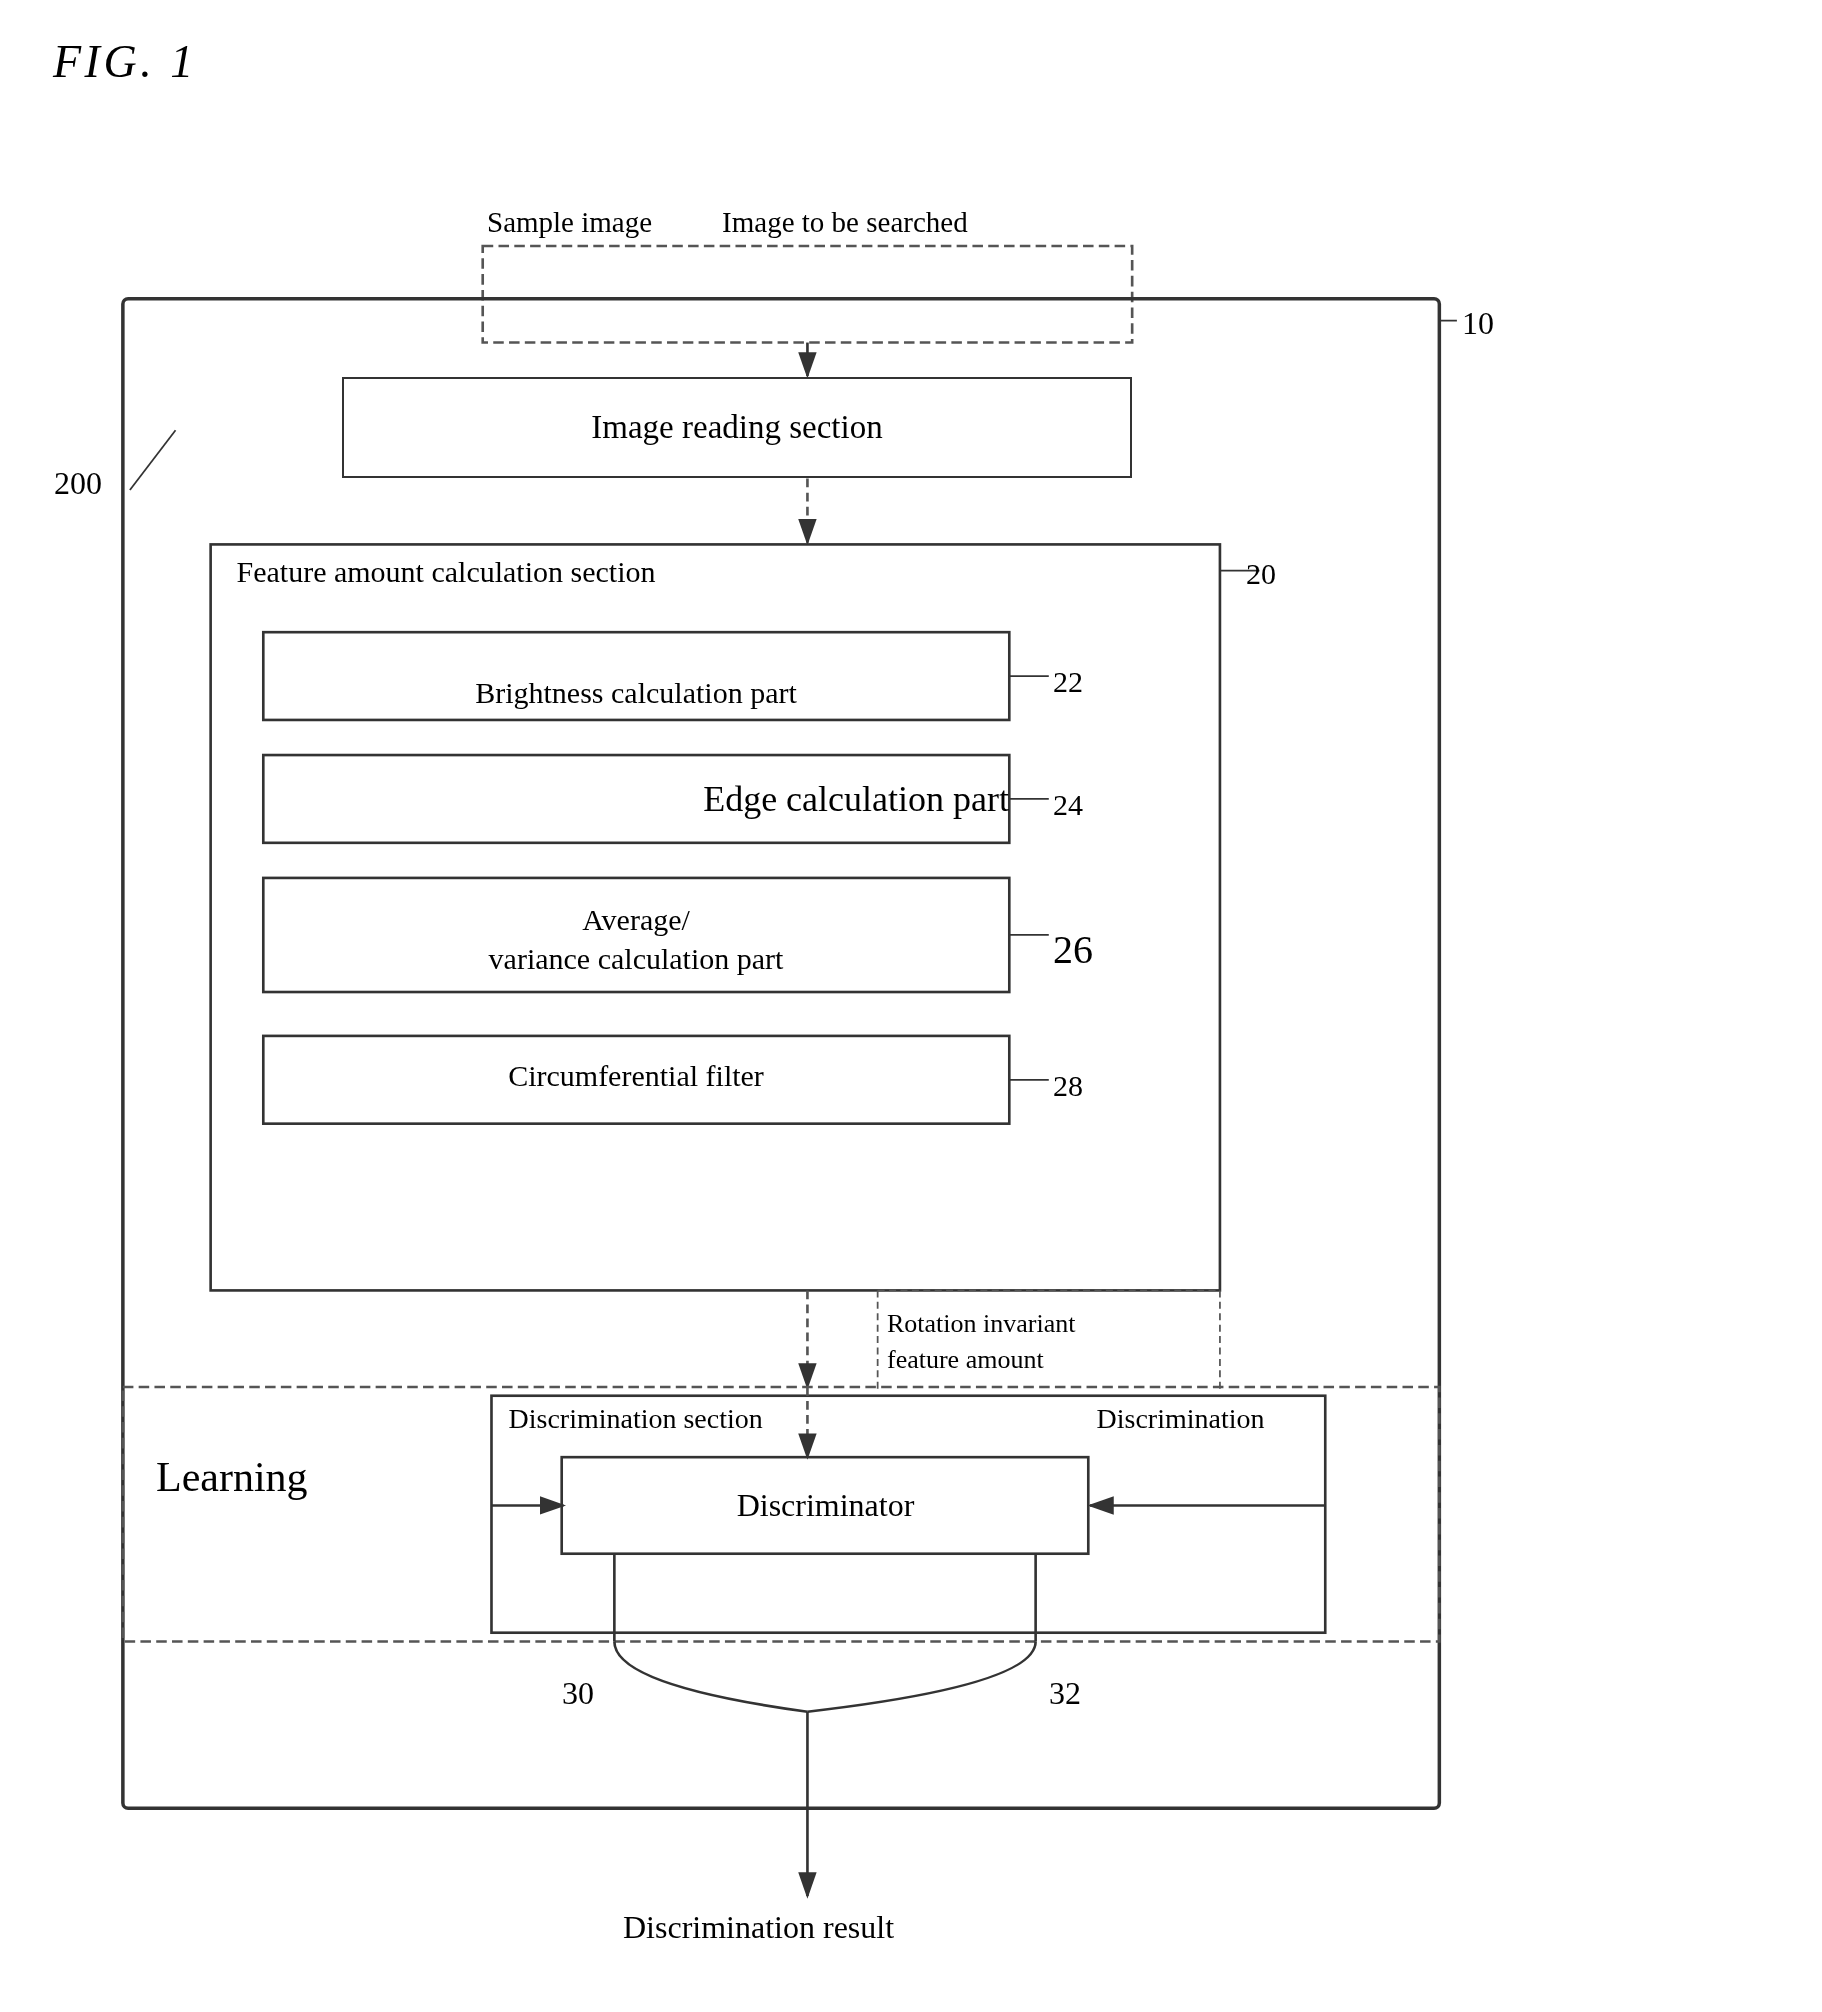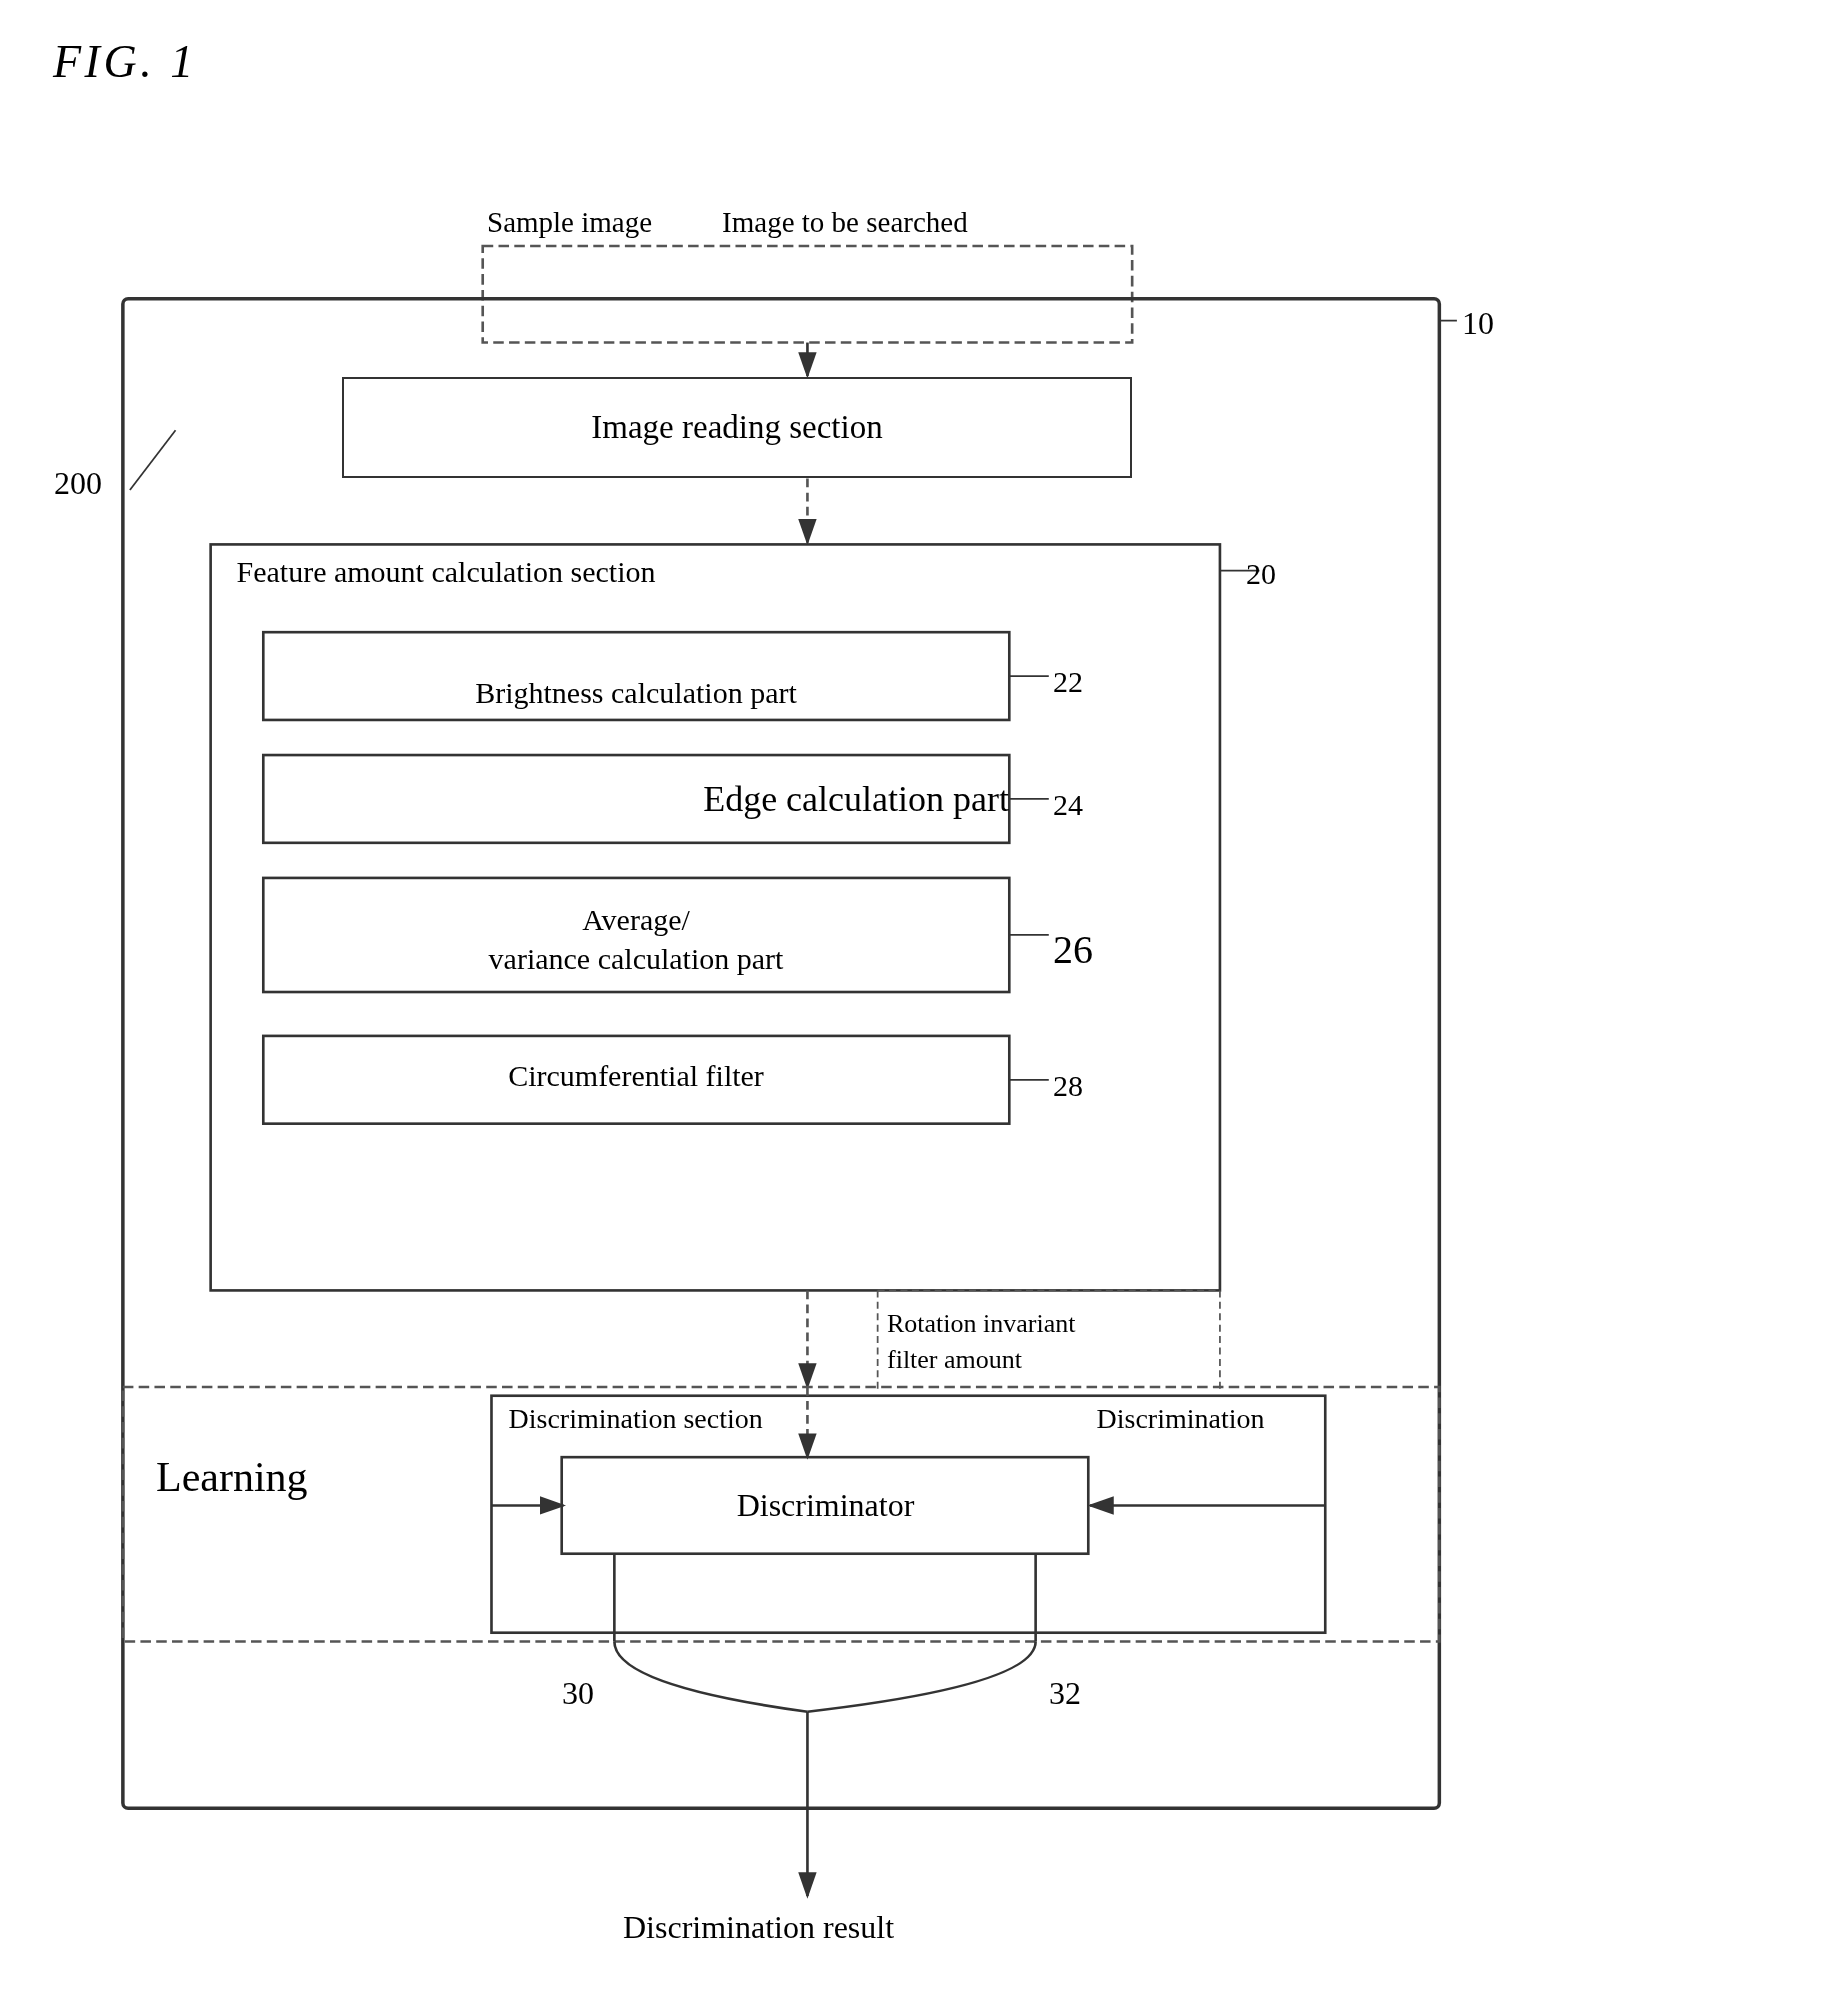--- a/index.html
+++ b/index.html
@@ -141,21 +141,21 @@
 </div>
 <div style="position:absolute; top:926px; left:1053px; font-size:40px;">26</div>
 
 <div style="position:absolute; top:1036px; left:263px; width:746px; height:80px; display:flex; align-items:center; justify-content:center; font-size:30px; z-index:3; pointer-events:none;">
   <span>Circumferential filter</span>
 </div>
 <div style="position:absolute; top:1069px; left:1053px; font-size:30px;">28</div>
 
 <div style="position:absolute; top:1306px; left:887px; font-size:26px; line-height:1.4; z-index:3;">
   <span>Rotation invariant</span><br>
-  <span>filter amount</span>
+  <span>feature amount</span>
 </div>
 
 <div style="position:absolute; top:1453px; left:156px; font-size:42px; z-index:3;">Learning</div>
 
 <div style="position:absolute; top:1403px; left:505px; font-size:28px; z-index:4; background:#fff; padding:0 3.5px;">Discrimination section</div>
 
 <div style="position:absolute; top:1403px; left:1093px; font-size:28px; z-index:4; background:#fff; padding:0 3.5px;">Discrimination</div>
 
 <div style="position:absolute; top:1457px; left:562px; width:527px; height:97px; display:flex; align-items:center; justify-content:center; font-size:32px; z-index:5; pointer-events:none;">
   <span>Discriminator</span>

